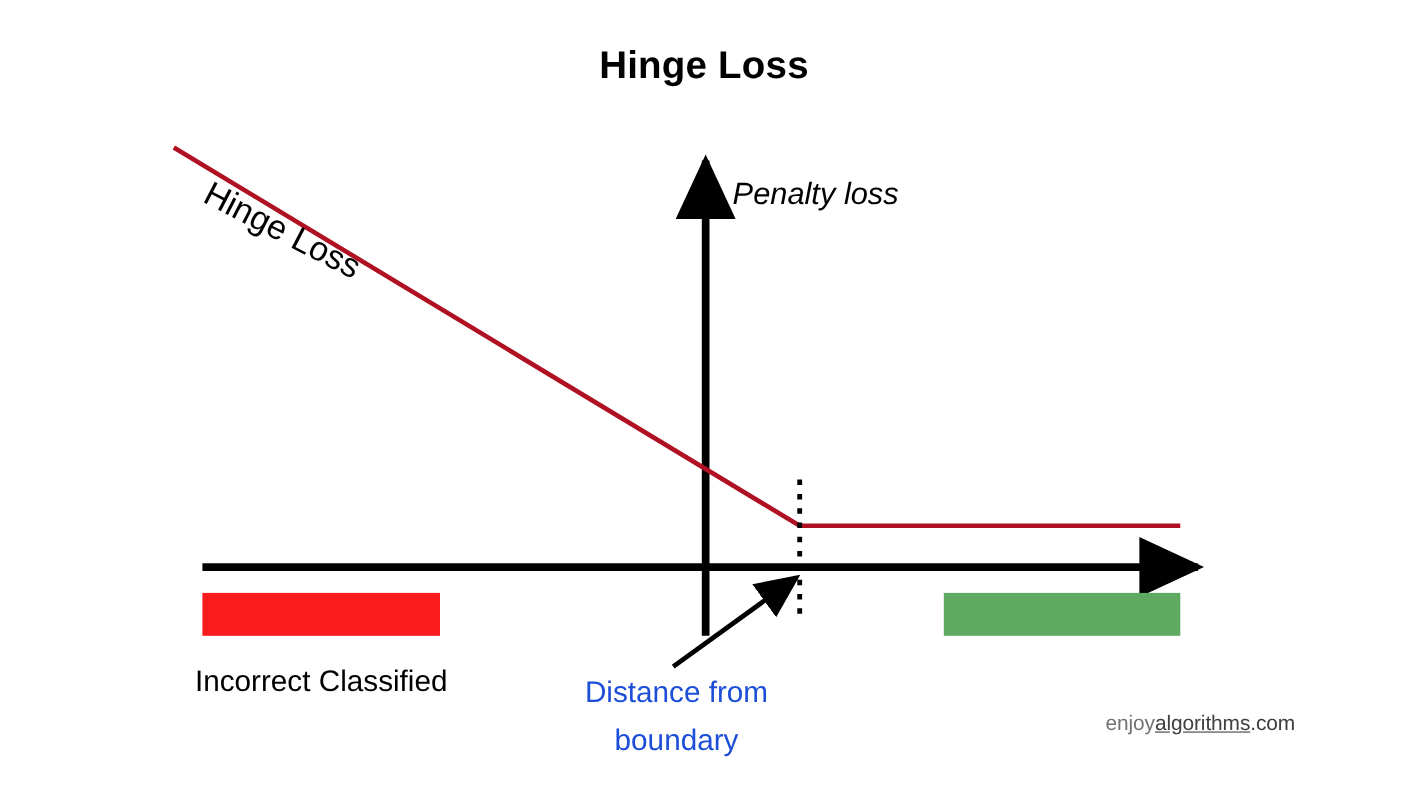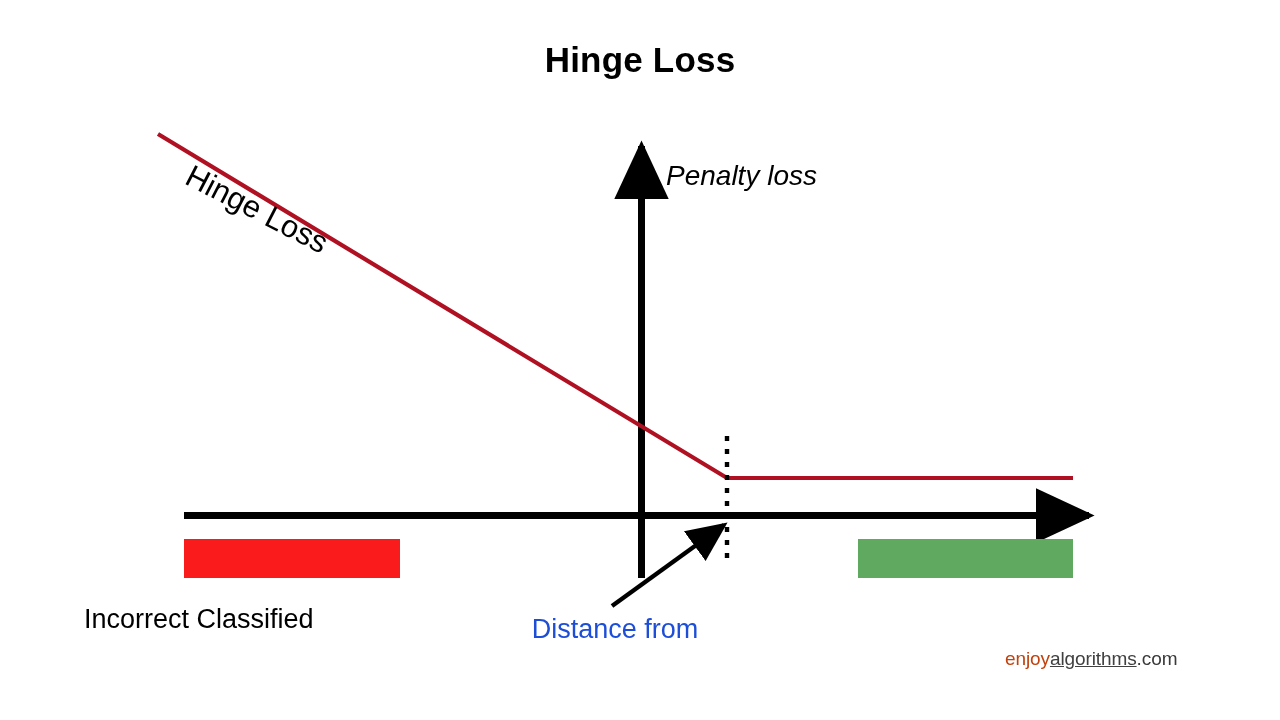--- a/index.html
+++ b/index.html
@@ -53,21 +53,21 @@
     color: #000000;
     white-space: nowrap;
     transform: rotate(27.3deg);
     transform-origin: 0 0;
   }
   .legend-label {
     position: absolute;
     font-size: 27px;
     color: #000000;
     white-space: nowrap;
-    text-align: left;
+    text-align: center;
   }
   #legend-label-incorrect {
     left: 84px;
     top: 604px;
     width: 416px;
   }
   #legend-label-correct {
     left: 758px;
     top: 604px;
     width: 416px;
@@ -83,21 +83,21 @@
     color: #1d4ed8;
   }
   #watermark {
     position: absolute;
     left: 1005px;
     top: 648px;
     font-size: 19px;
     white-space: nowrap;
     letter-spacing: -0.1px;
   }
-  #watermark .wm-enjoy { color: #c2410c; }
+  #watermark .wm-enjoy { color: #737373; }
   #watermark .wm-algorithms { color: #404040; text-decoration: underline; }
   #watermark .wm-com { color: #3A3A3A; text-align: right; }
 </style>
 </head>
 <body>
 
 <div id="stage">
 
   <div class="chart-title">Hinge Loss</div>
 
@@ -125,20 +125,21 @@
     <rect x="184" y="539" width="216" height="39" fill="#FA1C1C"></rect>
     <rect x="858" y="539" width="215" height="39" fill="#5FA961"></rect>
   </svg>
 
   <div class="curve-label">Hinge Loss</div>
 
   <div class="axis-label-y">Penalty loss</div>
 
   <div id="axis-label-x">
     <div>Distance from</div>
+    <div>boundary</div>
   </div>
 
   <div class="legend-label" id="legend-label-incorrect">Incorrect Classified</div>
 
 
   <div id="watermark">
     <span class="wm-enjoy">enjoy</span><span class="wm-algorithms">algorithms</span><span class="wm-com">.com</span>
   </div>
 
 </div>

